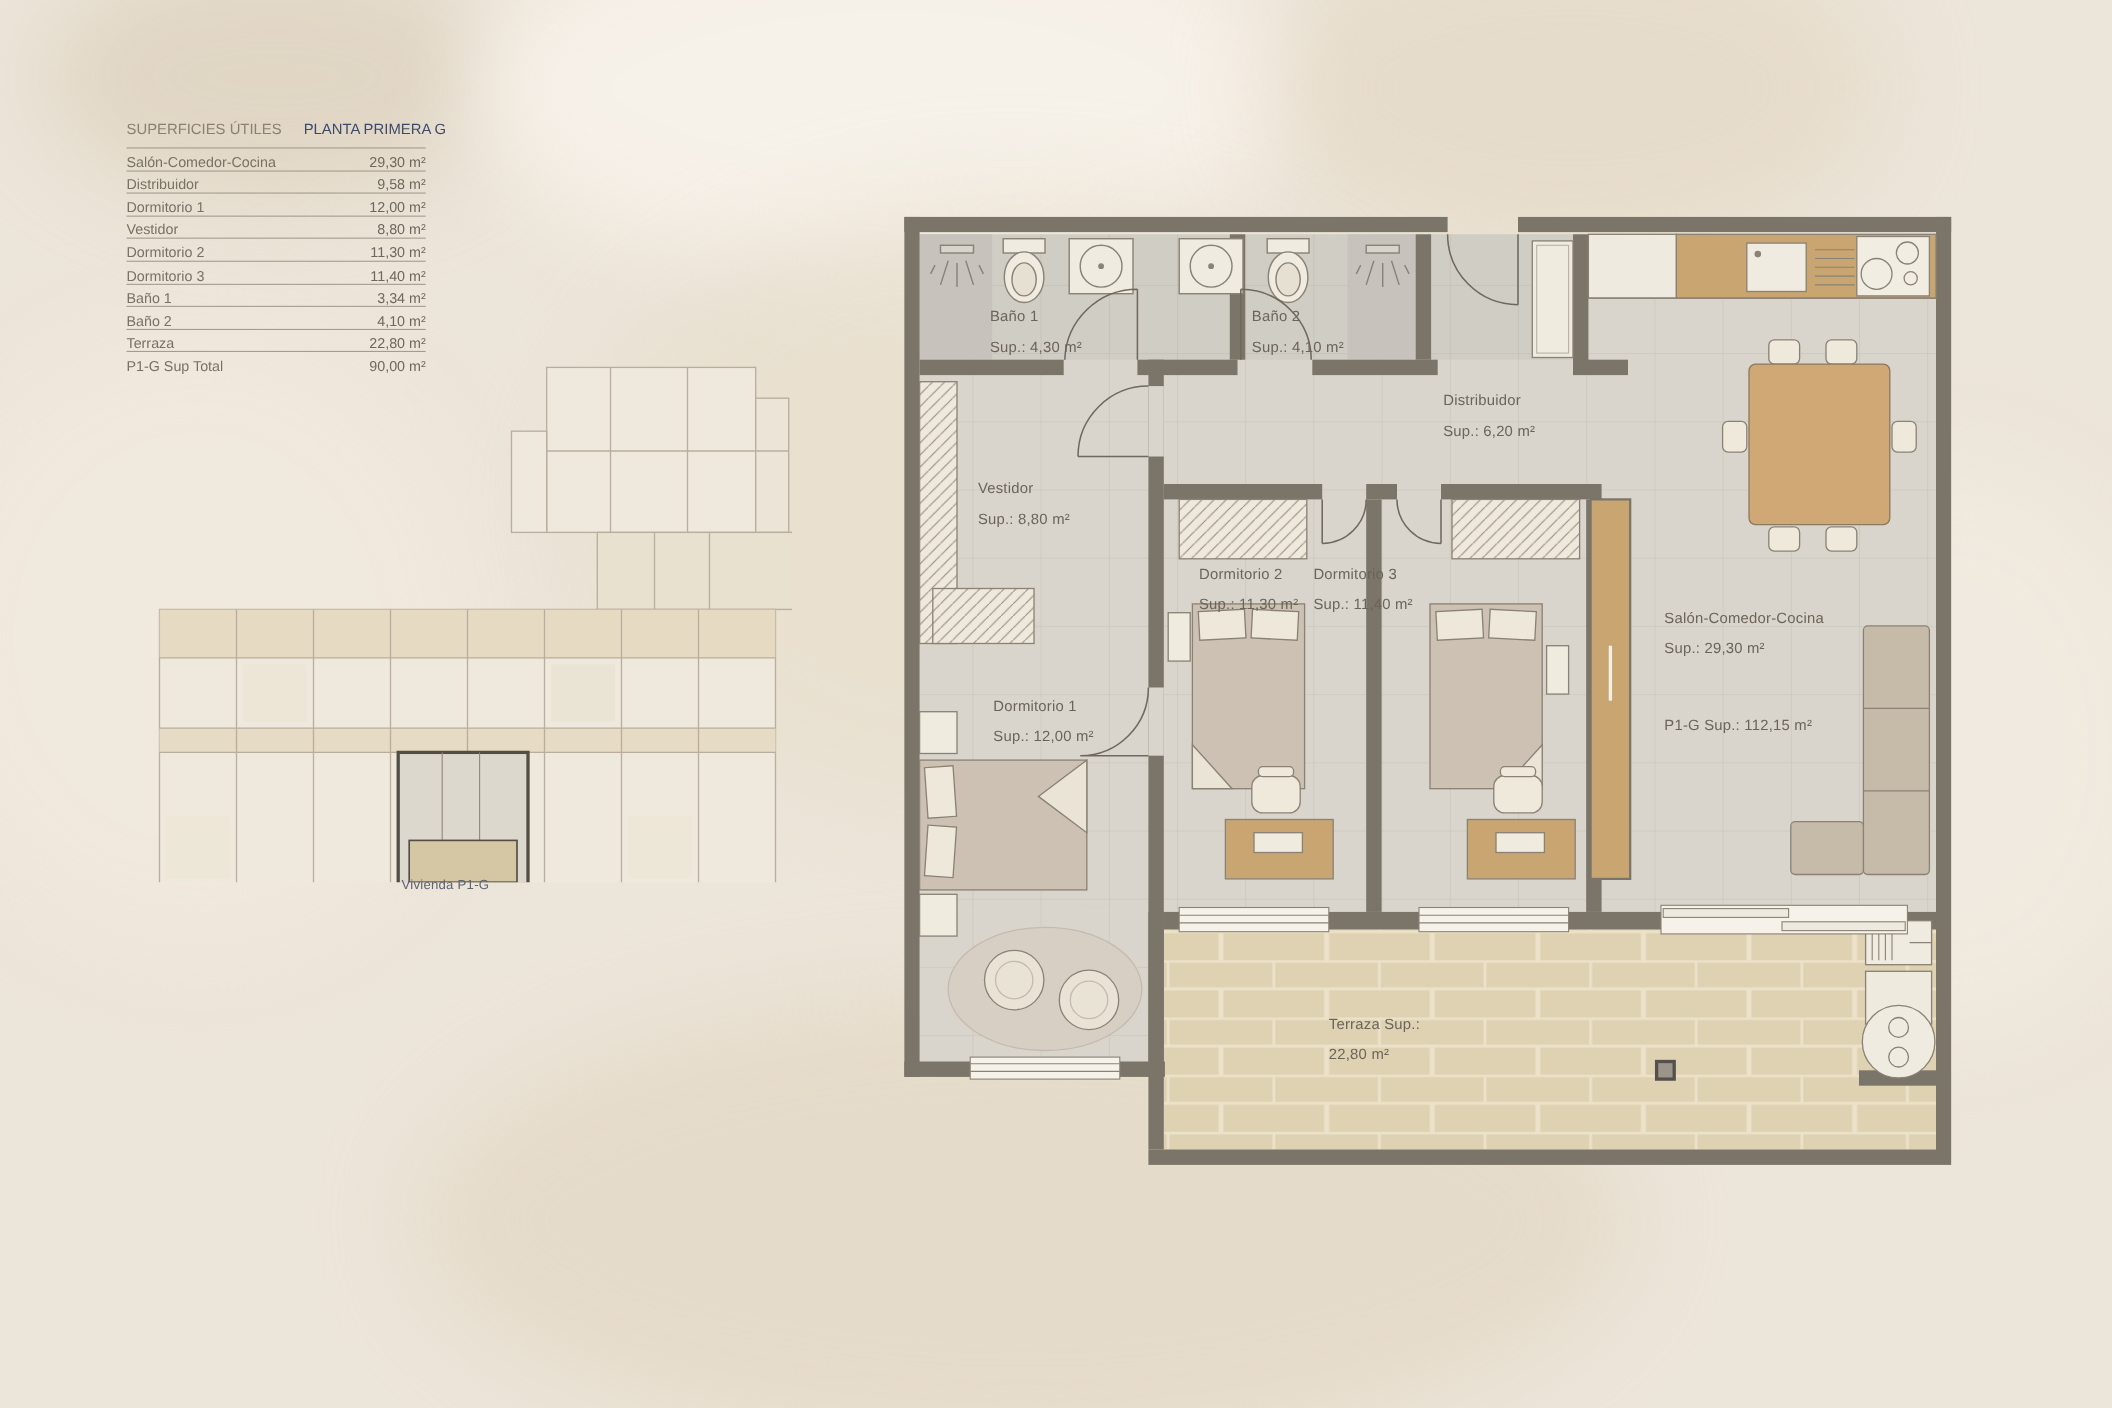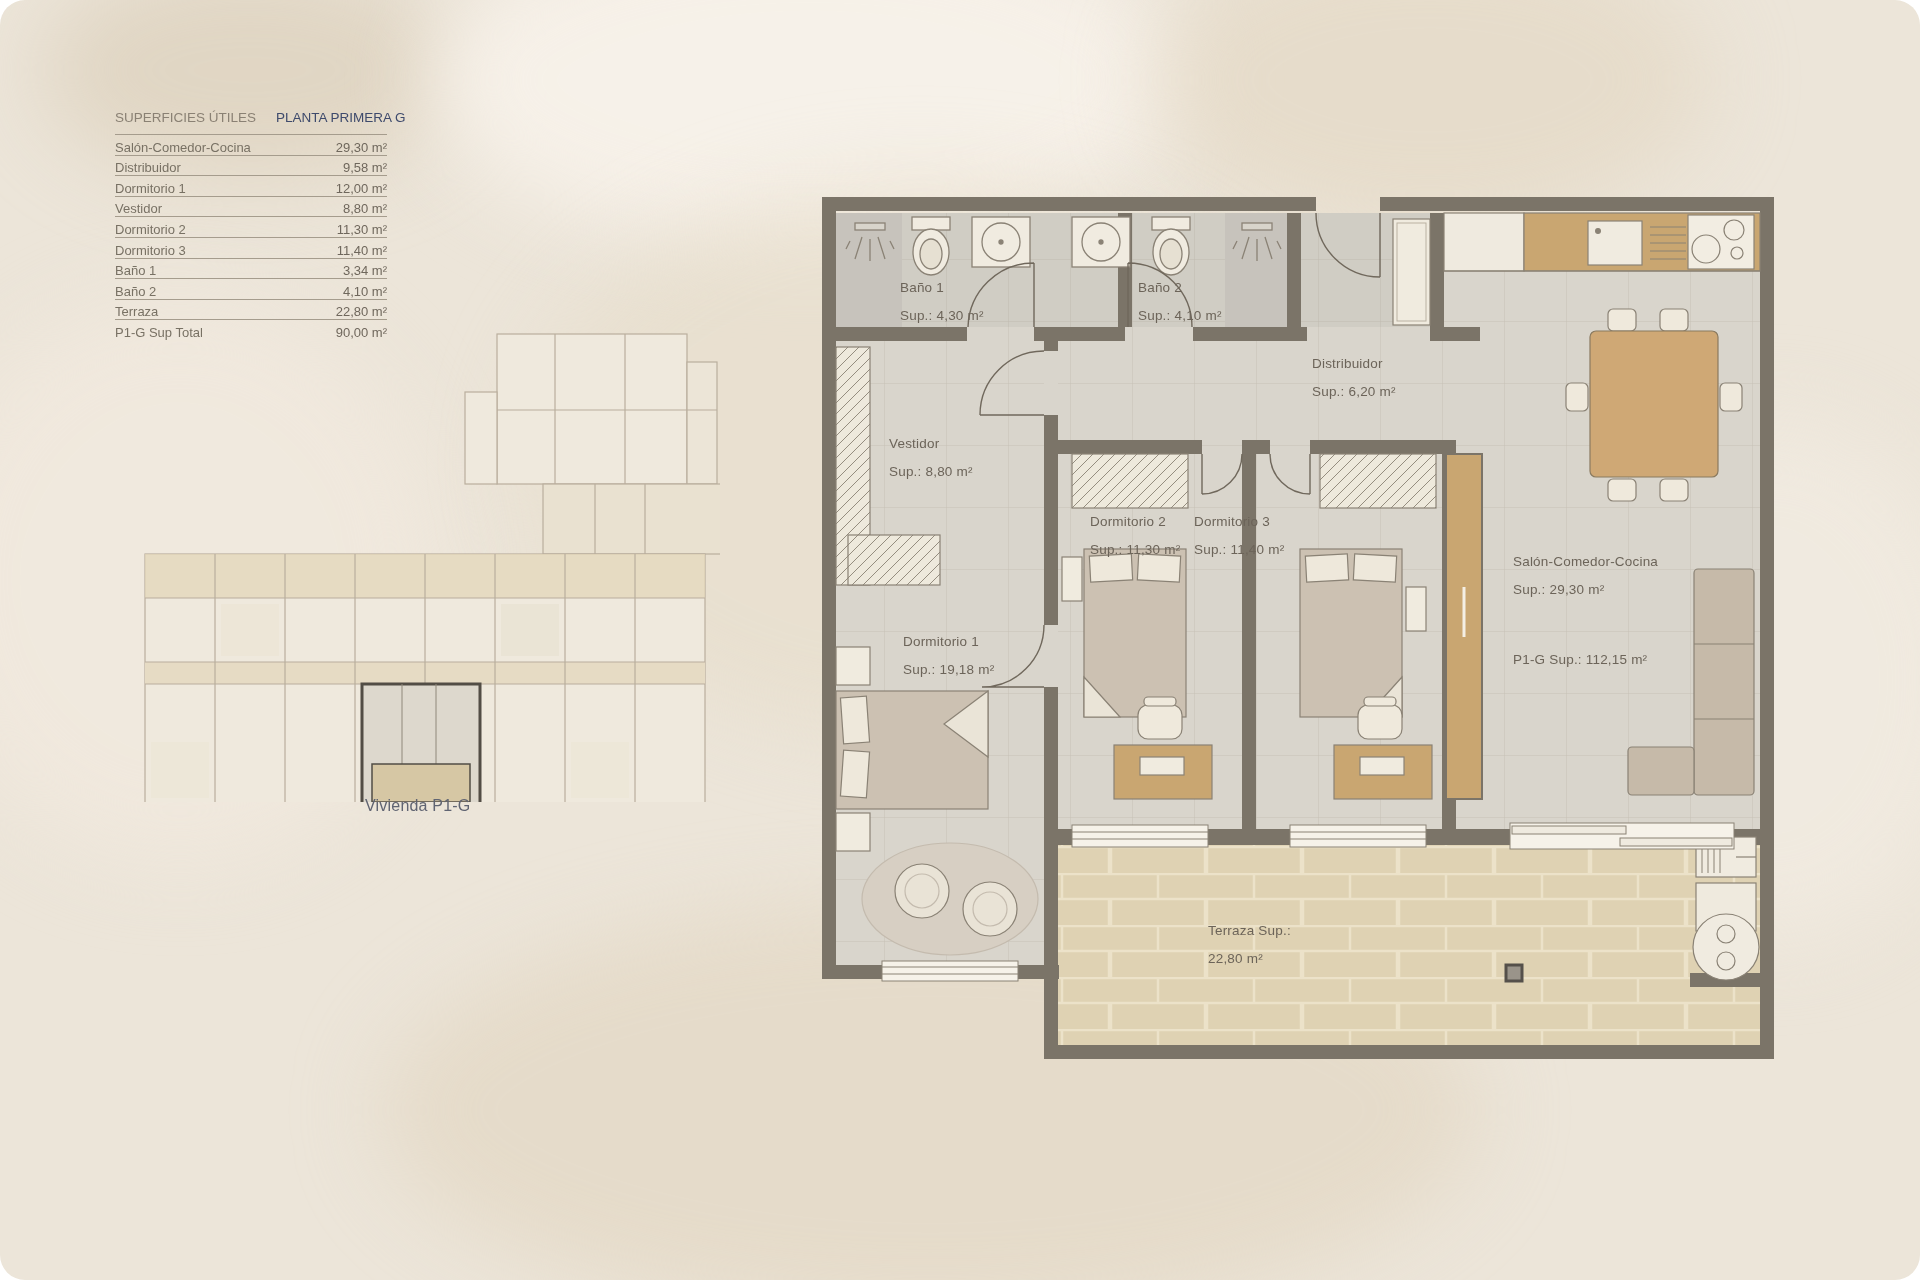--- a/index.html
+++ b/index.html
@@ -1,35 +1,35 @@
 <!DOCTYPE html>
 <html><head>
 <meta charset="utf-8">
 <style>
   html,body{margin:0;padding:0;}
   body{font-family:"Liberation Sans", sans-serif;}
-  #canvas{position:relative;width:1920px;height:1280px;background:#ece5d9;overflow:hidden;border-radius:25px;}
+  #canvas{position:relative;width:1920px;height:1280px;background:#ece5d9;overflow:hidden;}
   .blob{position:absolute;border-radius:50%;filter:blur(42px);pointer-events:none;}
   .layer{position:absolute;left:0;top:0;z-index:2;}
 
   
   #surface-table{position:absolute;left:115px;top:110px;width:272px;z-index:3;}
   #surface-table .hdr{display:flex;gap:10px;font-size:13.5px;margin-bottom:9px;white-space:nowrap;}
   #surface-table .hdr .l{color:#8a8174;}
   #surface-table .hdr .r{color:#3e4a6c;margin-left:10px;}
   #surface-table .trow{display:flex;justify-content:space-between;align-items:flex-end;
       font-size:13px;color:#787164;border-top:1px solid #a59c8d;height:18.6px;padding-top:1px;}
   #surface-table .trow .val{color:#6f675c;text-align:center;}
 
   
   .room-label{position:absolute;font-size:13.5px;color:#6c6459;line-height:28px;
       letter-spacing:.2px;white-space:nowrap;z-index:4;}
   .room-label .gap-line{margin-top:42px;}
 
-  #overview-caption{position:absolute;left:365px;top:797px;font-size:16px;color:#606472;
+  #overview-caption{position:absolute;left:365px;top:797px;font-size:12px;color:#606472;
       letter-spacing:.2px;z-index:4;}
 
   svg{display:block;}
 </style>
 </head>
 <body>
 
 <div id="canvas">
 
   <div class="blob" style="left:40px;top:-40px;width:420px;height:220px;background:rgba(214,199,176,.5);"></div>
@@ -357,21 +357,21 @@
   <div class="room-label" style="left:1312px;top:350px;">
     <div>Distribuidor</div>
     <div>Sup.: 6,20 m²</div>
   </div>
   <div class="room-label" style="left:889px;top:430px;">
     <div>Vestidor</div>
     <div>Sup.: 8,80 m²</div>
   </div>
   <div class="room-label" style="left:903px;top:628px;">
     <div>Dormitorio 1</div>
-    <div>Sup.: 19,18 m²</div>
+    <div>Sup.: 12,00 m²</div>
   </div>
   <div class="room-label" style="left:1090px;top:508px;">
     <div>Dormitorio 2</div>
     <div>Sup.: 11,30 m²</div>
   </div>
   <div class="room-label" style="left:1194px;top:508px;">
     <div>Dormitorio 3</div>
     <div>Sup.: 11,40 m²</div>
   </div>
   <div class="room-label" style="left:1513px;top:548px;">

